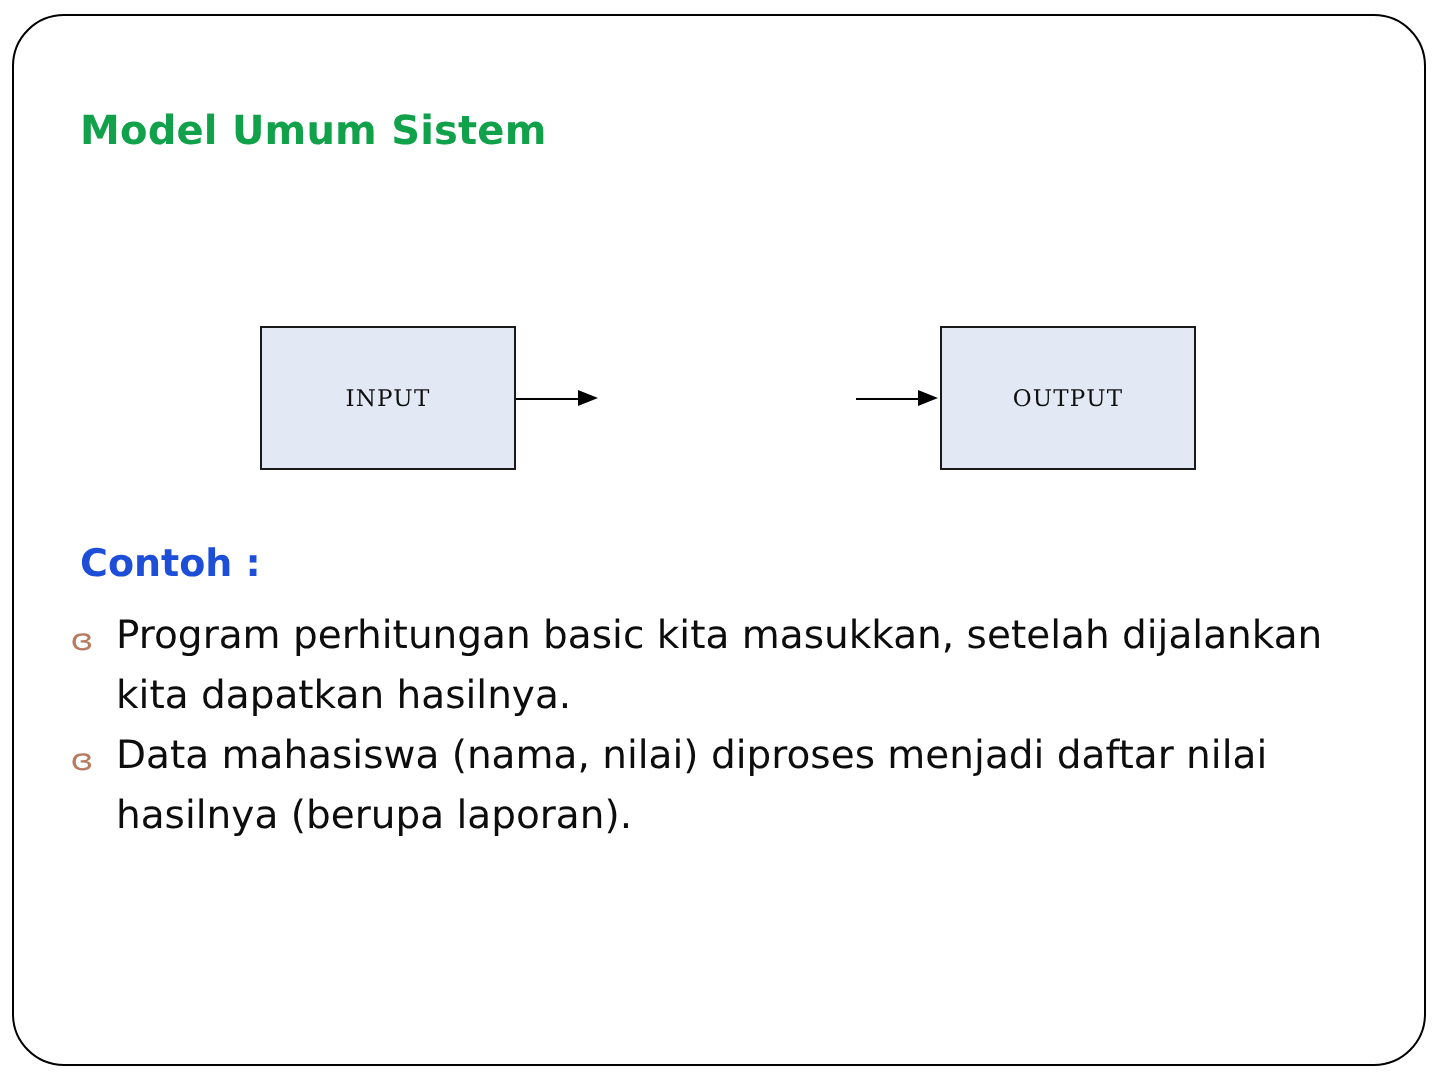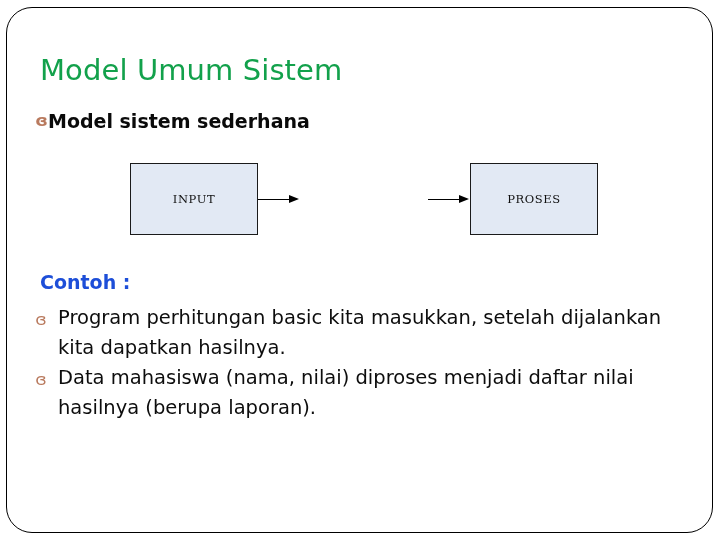--- a/index.html
+++ b/index.html
@@ -27,22 +27,22 @@
     box-sizing: border-box;
     pointer-events: none;
   }
 
   
   .slide-title {
     position: absolute;
     left: 40px;
     top: 53px;
     font-family: "DejaVu Sans", sans-serif;
-    font-size: 29px;
-    font-weight: normal;
+    font-size: 20px;
+    font-weight: bold;
     color: #12A14B;
     letter-spacing: 0.1px;
     white-space: nowrap;
   }
 
   
   .orn {
     color: #B97A5E;
     font-family: "DejaVu Sans", sans-serif;
     display: inline-block;
@@ -159,43 +159,40 @@
 </style>
 </head>
 <body>
 
 <div id="slide">
 
   <div id="slide-frame"></div>
 
   <div class="slide-title">Model Umum Sistem</div>
 
-  <div class="sub-head">
-    <span class="orn">ɞ</span><span>Model sistem sederhana</span>
-  </div>
 
   <div id="flow">
 
     <div class="flow-box" id="box-input">
       <span class="flow-label">INPUT</span>
     </div>
 
     <div class="flow-arrow" id="arrow-1">
       <span class="shaft"></span>
       <span class="head"></span>
     </div>
 
 
     <div class="flow-arrow" id="arrow-2">
       <span class="shaft"></span>
       <span class="head"></span>
     </div>
 
     <div class="flow-box" id="box-output">
-      <span class="flow-label">PROSES</span>
+      <span class="flow-label">OUTPUT</span>
     </div>
 
   </div>
 
   <div class="example-label">Contoh :</div>
 
   <div id="example-list">
 
     <div class="example-item">
       <span class="bullet-mark orn">ɞ</span>

